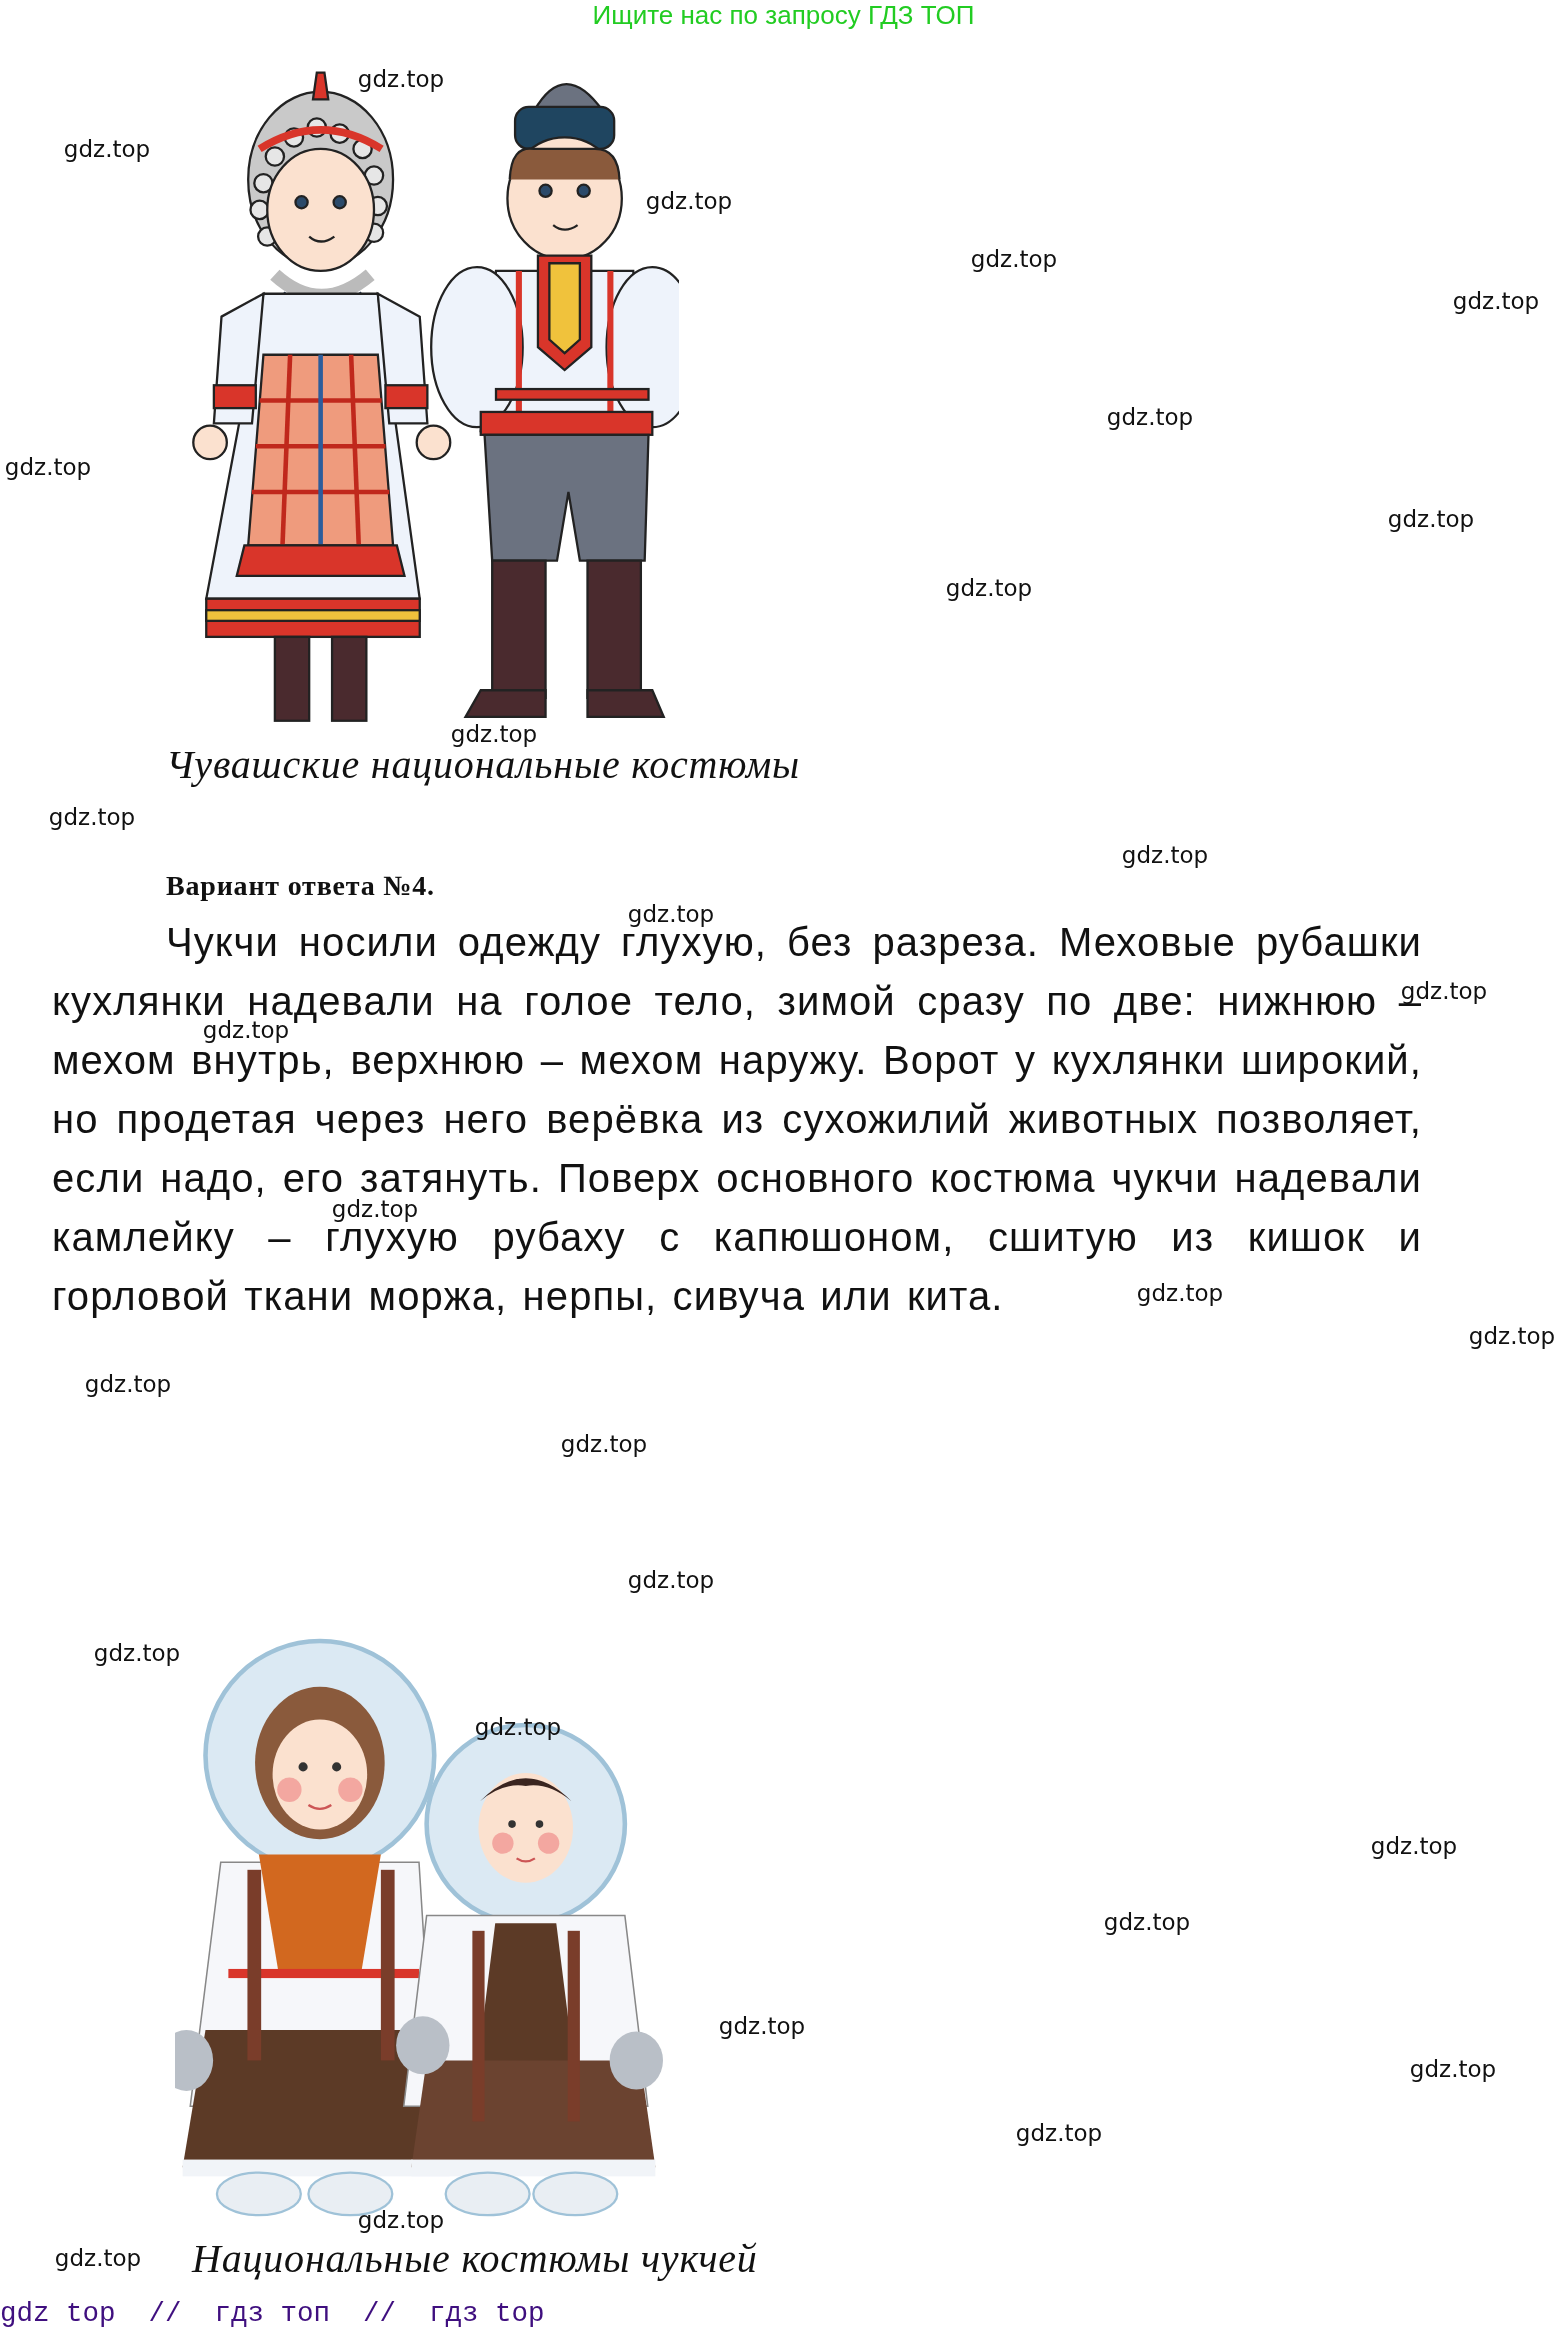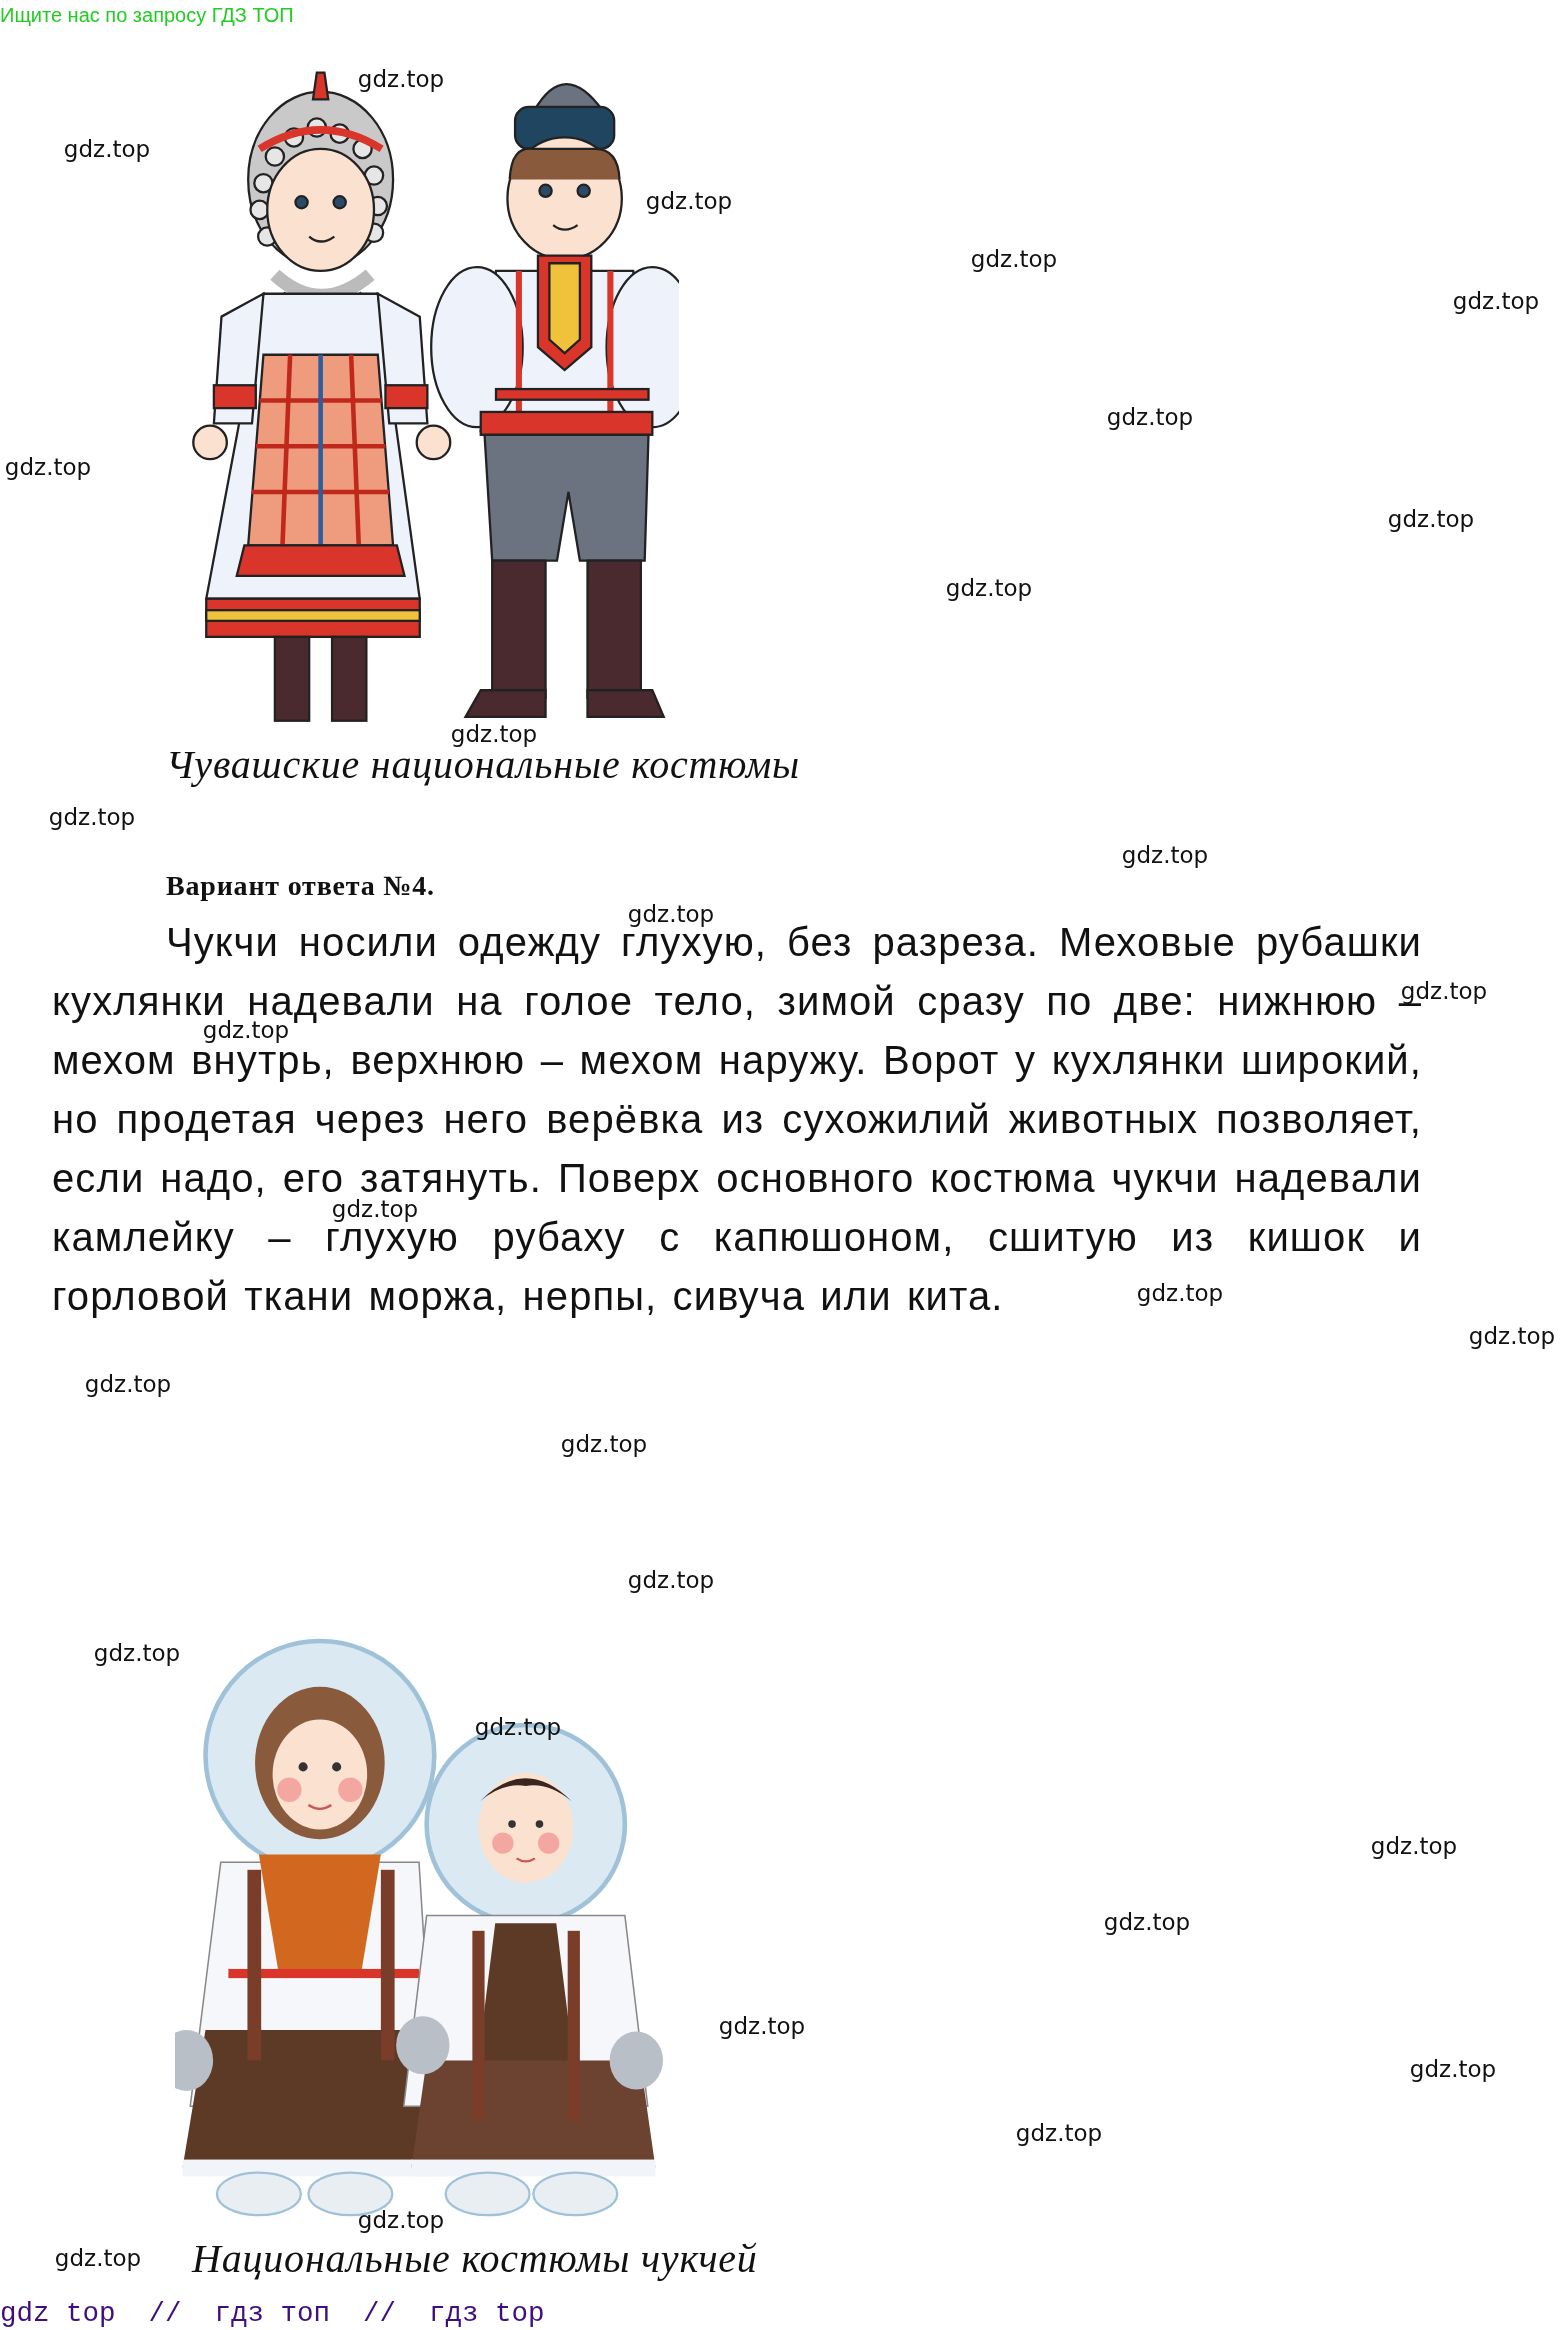--- a/index.html
+++ b/index.html
@@ -1,20 +1,20 @@
 <!DOCTYPE html>
 <html style="font-size:12.2px"><head>
 <meta charset="utf-8">
 <style>
   html, body { margin:0; padding:0; background:#ffffff; }
   body { width:1567px; height:2330px; position:relative; overflow:hidden; }
   .top-banner {
     position:absolute; left:0; top:0; width:1567px; height:30.5px;
-    font-family:"Liberation Sans", sans-serif;
-    font-size:20px; line-height:30.5px; color:#22cc22;
+    text-align:center; font-family:"Liberation Sans", sans-serif;
+    font-size:26px; line-height:30.5px; color:#22cc22;
   }
   .bottom-banner {
     position:absolute; left:0; top:2297px; width:1567px; height:34px;
     text-align:left; font-family:Liberation Mono, monospace;
     font-size:27.5px; line-height:34px; color:#3f0f7f; white-space:pre;
   }
   .wm {
     position:absolute; font-family:"DejaVu Sans", sans-serif; font-size:23px;
     color:#111; line-height:26px; transform:translate(-50%,-50%); white-space:nowrap;
   }

